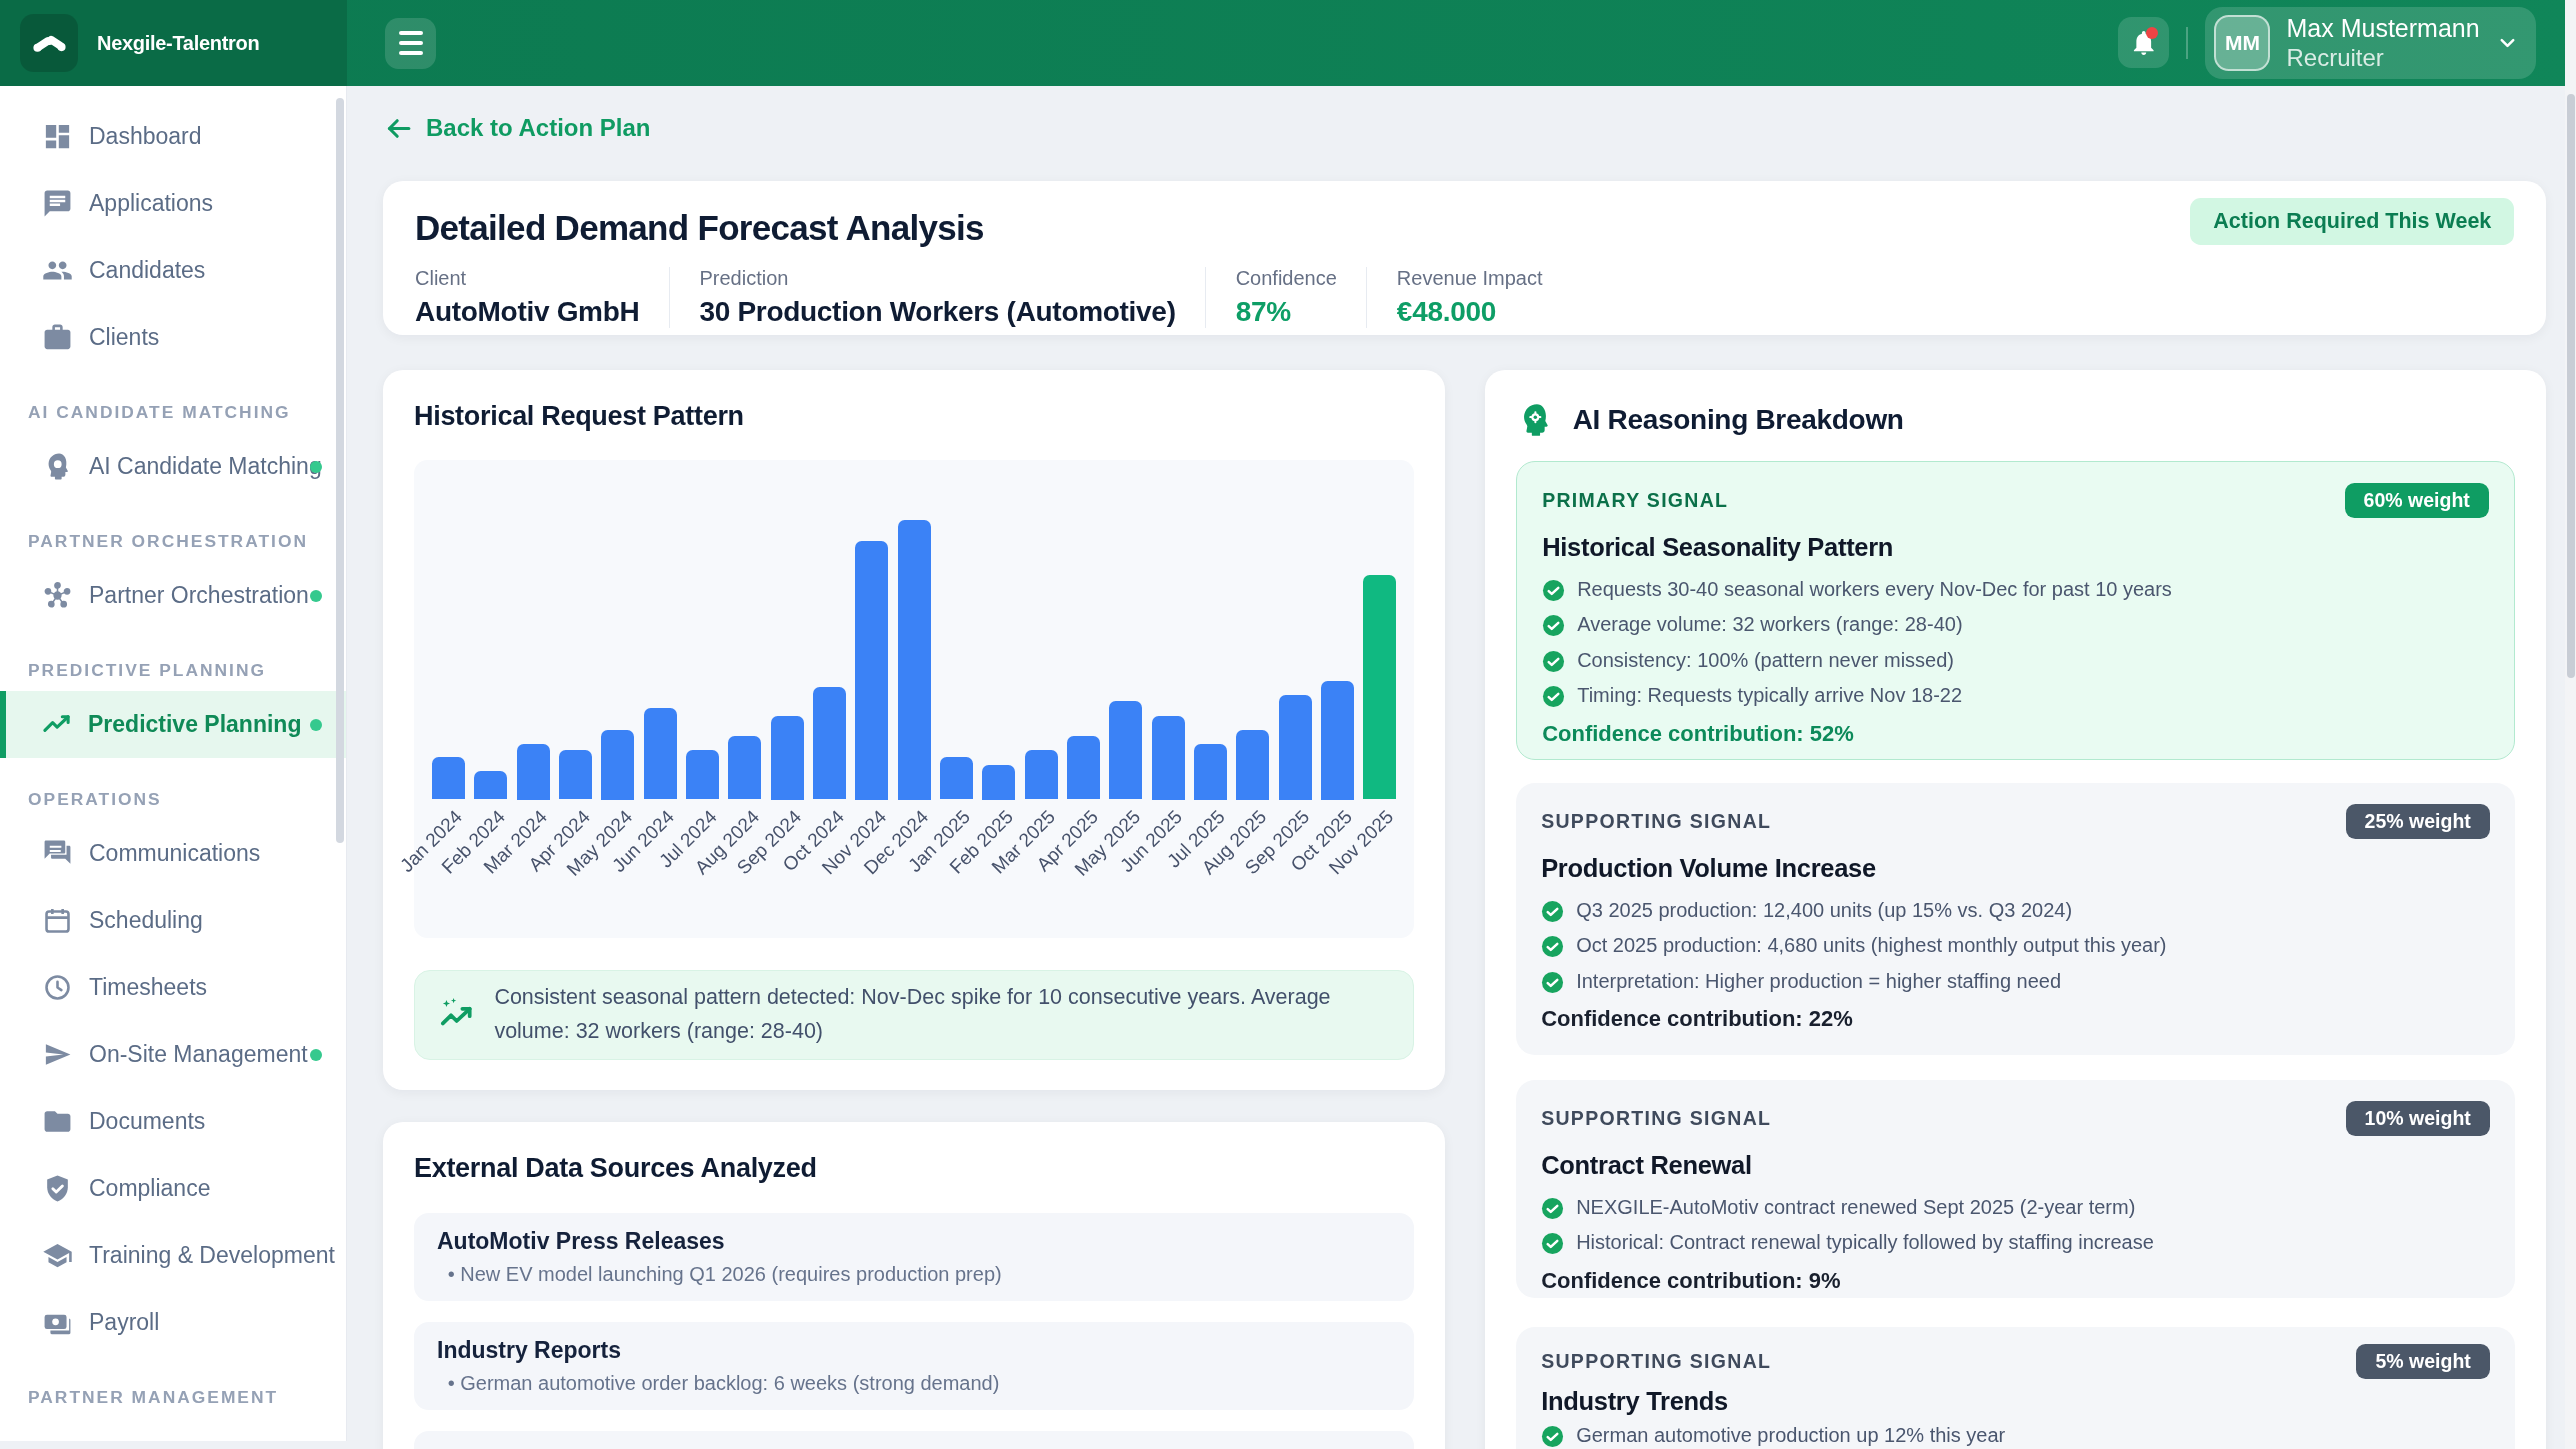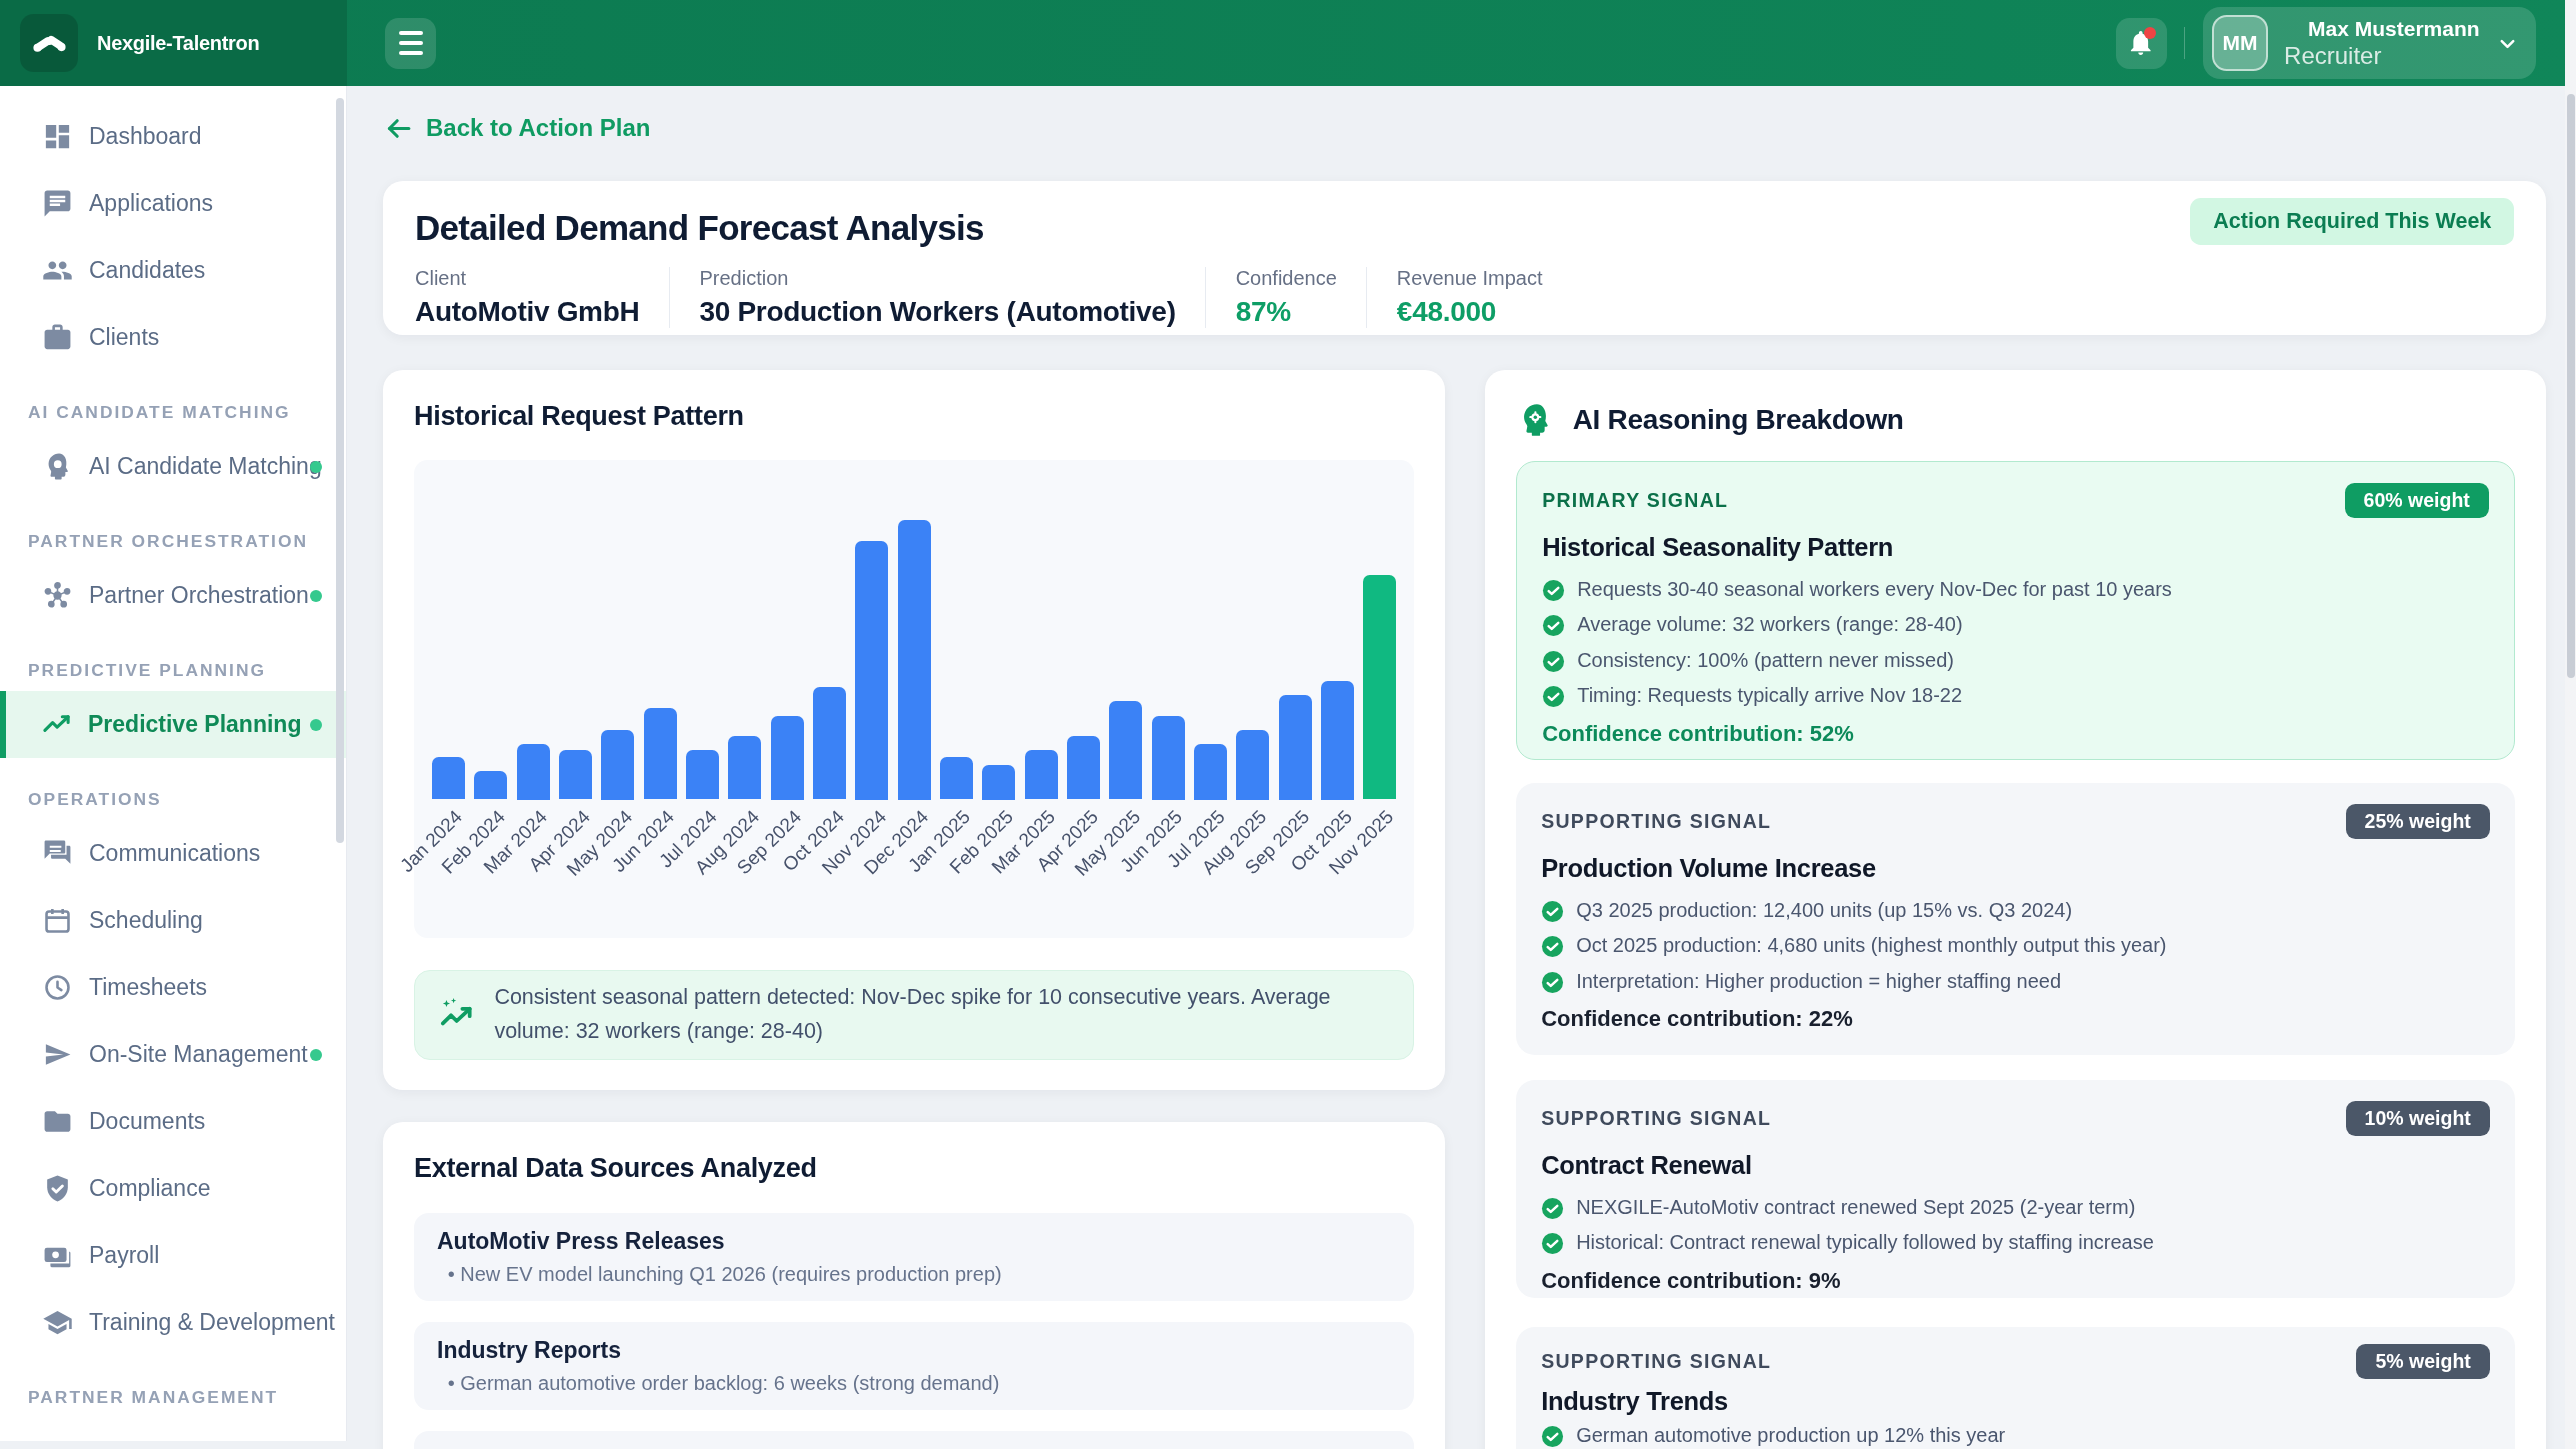--- a/index.html
+++ b/index.html
@@ -25,21 +25,21 @@
   .hamburger{margin-left:38px;width:51px;height:51px;border:none;border-radius:13.4px;background:rgba(255,255,255,0.14);display:flex;flex-direction:column;align-items:center;justify-content:center;gap:6px;cursor:pointer;}
   .hamburger i{display:block;width:24px;height:4px;border-radius:2px;background:#fff;}
   .header-right{margin-left:auto;display:flex;align-items:center;gap:17.4px;padding-right:40px;}
   .bell-btn{position:relative;width:51px;height:51px;border:none;border-radius:13.4px;background:rgba(255,255,255,0.14);display:flex;align-items:center;justify-content:center;cursor:pointer;}
   .bell-btn svg{width:29.5px;height:29.5px;fill:#fff;}
   .bell-dot{position:absolute;top:9.4px;right:10.7px;width:12px;height:12px;border-radius:50%;background:var(--notification-red);}
   .hdr-divider{width:1.3px;height:32px;background:rgba(255,255,255,0.25);}
   .user-chip{display:flex;align-items:center;gap:16px;background:rgba(255,255,255,0.15);border-radius:17.4px;padding:8px 17.4px 8px 9.4px;cursor:pointer;}
   .avatar{width:56px;height:56px;border-radius:14.8px;background:rgba(255,255,255,0.26);border:2px solid rgba(255,255,255,0.6);display:flex;align-items:center;justify-content:center;color:#fff;font-size:21px;font-weight:700;}
   .user-meta{display:flex;flex-direction:column;gap:2.7px;}
-  .u-name{color:#fff;font-size:21px;font-weight:700;line-height:1.1;margin-left:24px;}
+  .u-name{color:#fff;font-size:25px;font-weight:400;line-height:1.1;}
   .u-role{color:rgba(255,255,255,0.82);font-size:24px;line-height:1.1;}
   .chev svg{width:23px;height:23px;stroke:#fff;fill:none;stroke-width:2.6;stroke-linecap:round;stroke-linejoin:round;}
 
   
   .sidebar{position:absolute;top:86px;left:0;bottom:8px;width:347px;background:#fff;border-right:1.3px solid #e7eaf0;overflow:hidden;}
   .side-nav{padding-top:17.4px;}
   .side-header{margin-top:24px;margin-bottom:4px;padding-left:28px;font-size:17.4px;font-weight:700;letter-spacing:2px;color:#95a1b5;height:34px;display:flex;align-items:center;}
   .side-item{position:relative;height:67px;display:flex;align-items:center;gap:16px;padding-left:42px;cursor:pointer;color:#5b6c86;}
   .side-item .s-icon{width:31px;height:31px;color:#7d8ba2;flex:0 0 auto;}
   .side-item .s-icon svg{width:31px;height:31px;}
@@ -301,35 +301,35 @@
             <path d="M12 2L4 5v6c0 5 3.4 9.3 8 11 4.6-1.7 8-6 8-11V5l-8-3z"></path>
             <path d="M8.4 12.2l2.6 2.6 4.8-4.8" fill="none" stroke="#fff" stroke-width="2.2" stroke-linecap="round" stroke-linejoin="round"></path>
           </svg>
         </span>
     <span class="s-label">Compliance</span>
 
   </div>
       <div class="side-item">
     <span class="s-icon">
           <svg viewBox="0 0 24 24" fill="currentColor">
+            <path d="M12 3L1 9l11 6 9-4.91V17h2V9L12 3zM5 13.18v4L12 21l7-3.82v-4L12 17l-7-3.82z"></path>
+          </svg>
+        </span>
+    <span class="s-label">Training &amp; Development</span>
+
+  </div>
+      <div class="side-item">
+    <span class="s-icon">
+          <svg viewBox="0 0 24 24" fill="currentColor">
             <rect x="2" y="6" width="17" height="11" rx="1.8"></rect>
             <circle cx="10.5" cy="11.5" r="2.6" fill="#fff"></circle>
             <path d="M21 9v9.2H6.5V20c0 .6.4 1 1 1H21c.6 0 1-.4 1-1V10c0-.6-.4-1-1-1z"></path>
           </svg>
         </span>
     <span class="s-label">Payroll</span>
-
-  </div>
-      <div class="side-item">
-    <span class="s-icon">
-          <svg viewBox="0 0 24 24" fill="currentColor">
-            <path d="M12 3L1 9l11 6 9-4.91V17h2V9L12 3zM5 13.18v4L12 21l7-3.82v-4L12 17l-7-3.82z"></path>
-          </svg>
-        </span>
-    <span class="s-label">Training &amp; Development</span>
 
   </div>
       <div class="side-header">PARTNER MANAGEMENT</div>
     </nav>
   <div class="side-scroll-thumb"></div>
 </aside>
 
 <main class="main">
   <a class="back-link">
     <svg viewBox="0 0 24 24">

